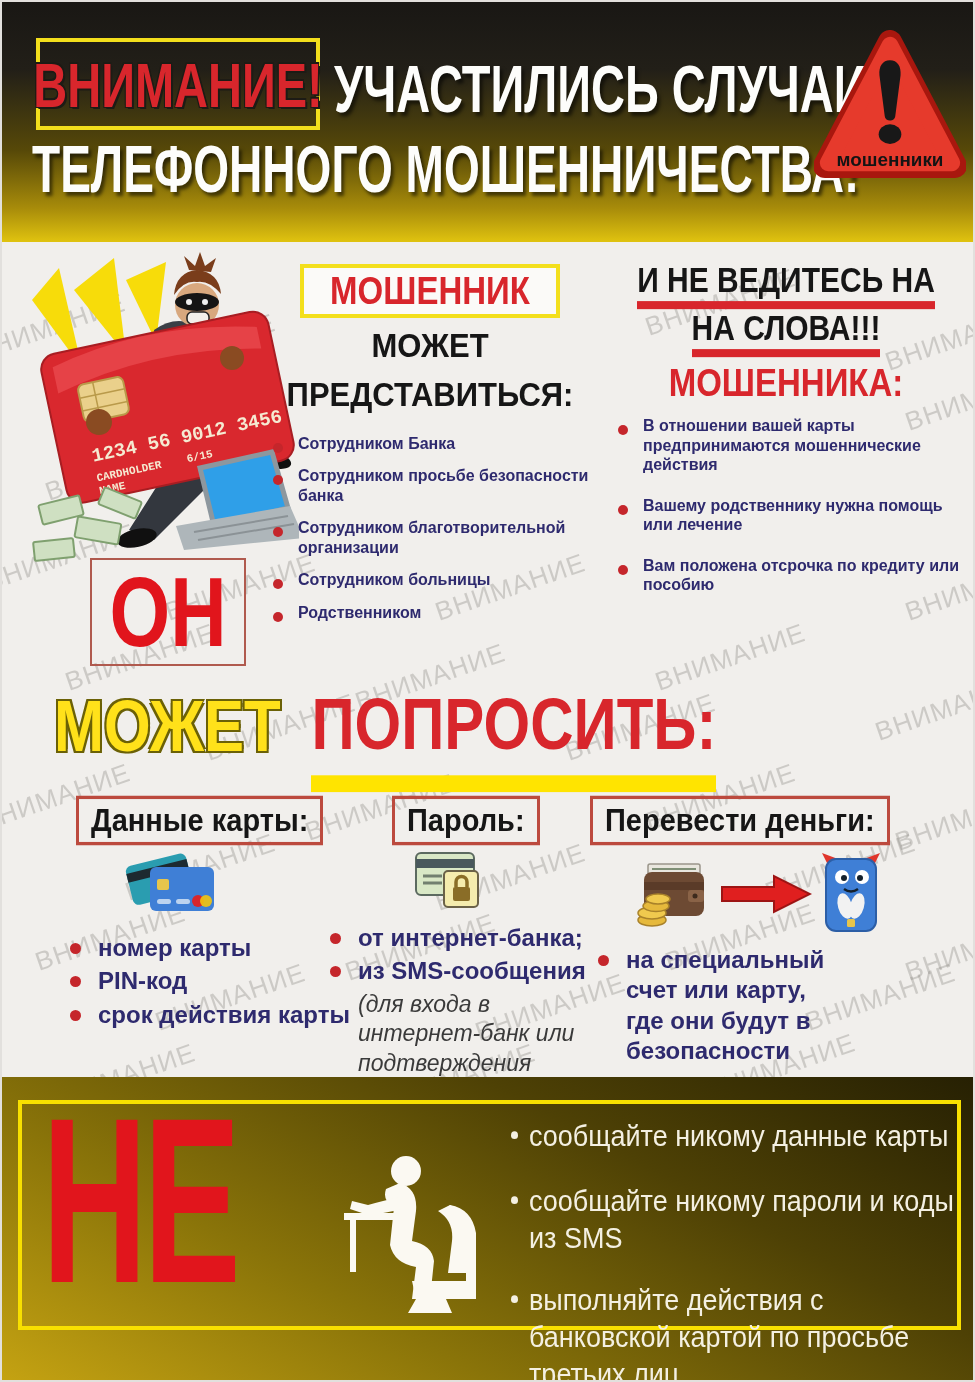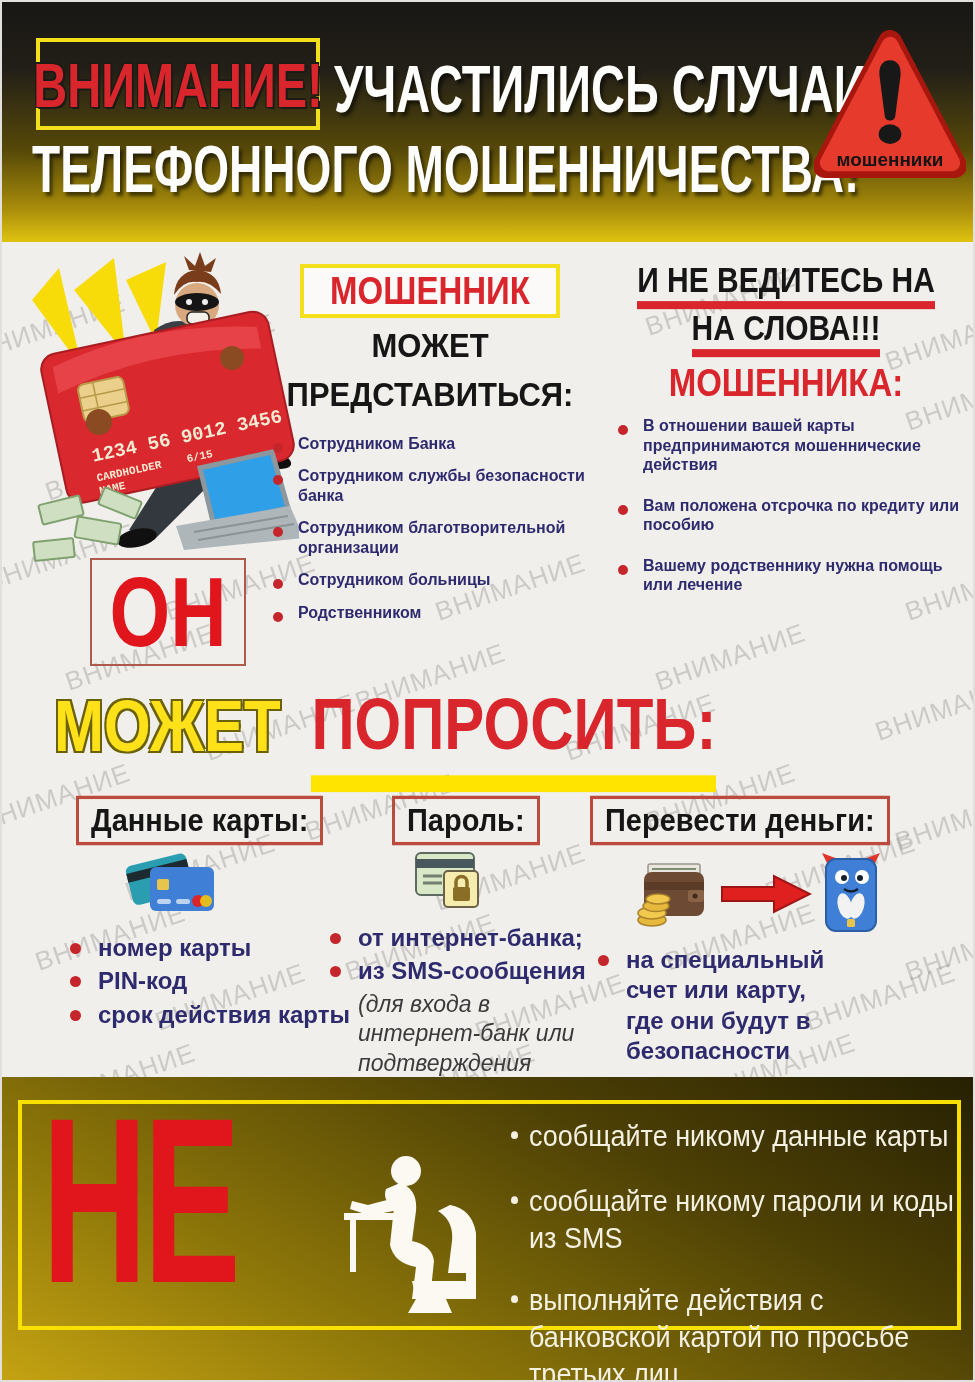--- a/index.html
+++ b/index.html
@@ -244,35 +244,35 @@
     <section class="col-mid">
       <div class="fraudster-box">
         <span>МОШЕННИК</span>
       </div>
       <div class="mid-sub">
         <div>МОЖЕТ</div>
         <div>ПРЕДСТАВИТЬСЯ:</div>
       </div>
       <ul class="blist">
         <li>Сотрудником Банка</li>
-        <li>Сотрудником службы безопасности банка</li>
+        <li>Сотрудником просьбе безопасности банка</li>
         <li>Сотрудником благотворительной организации</li>
         <li>Сотрудником больницы</li>
         <li>Родственником</li>
       </ul>
     </section>
 
     <section class="col-right">
       <div><span class="underlined">И НЕ ВЕДИТЕСЬ НА</span></div>
       <div><span class="underlined">НА СЛОВА!!!</span></div>
       <div class="fraudster-red">МОШЕННИКА:</div>
       <ul class="blist">
         <li>В отношении вашей карты предпринимаются мошеннические действия</li>
+        <li>Вашему родственнику нужна помощь или лечение</li>
         <li>Вам положена отсрочка по кредиту или пособию</li>
-        <li>Вашему родственнику нужна помощь или лечение</li>
       </ul>
     </section>
 
     <div class="he-box">
       <span>ОН</span>
     </div>
     <div class="may-ask">
       <span class="w1">МОЖЕТ</span>
       <span class="w2">ПОПРОСИТЬ:</span>
     </div>

